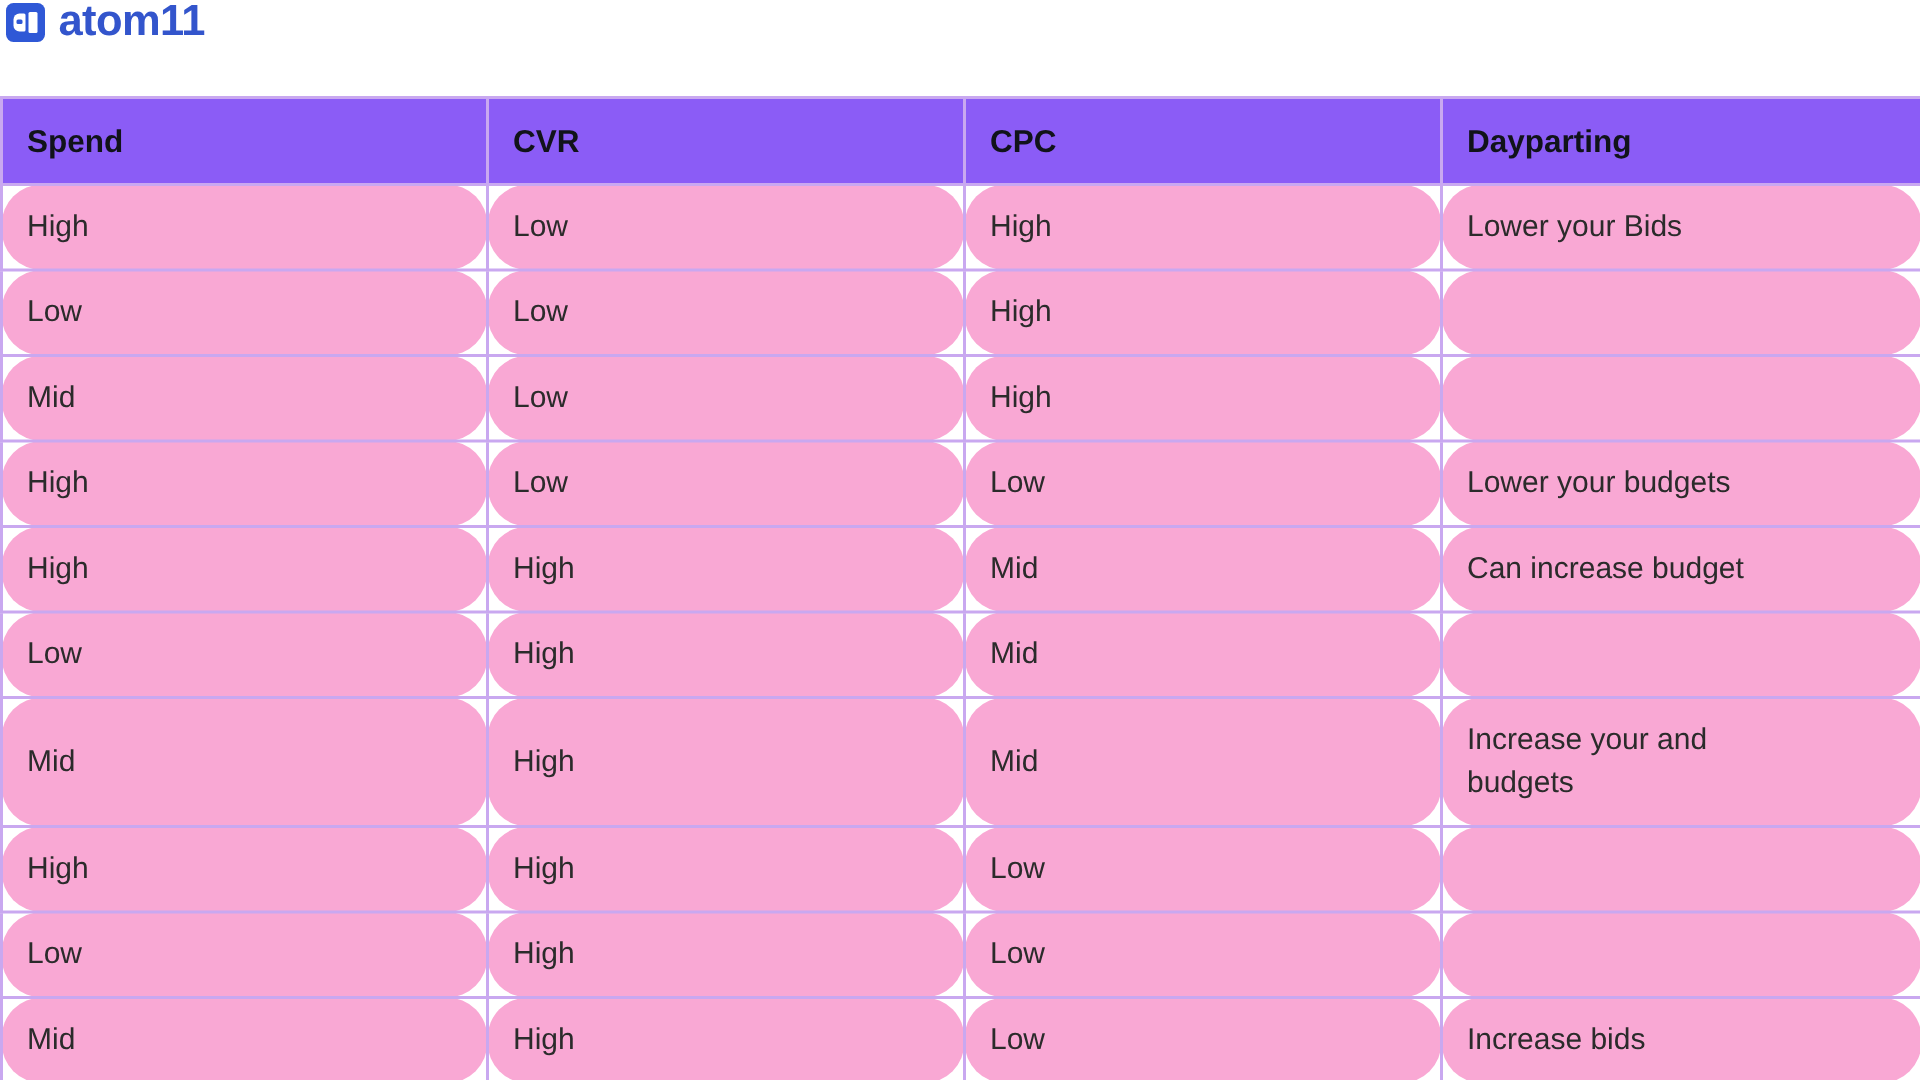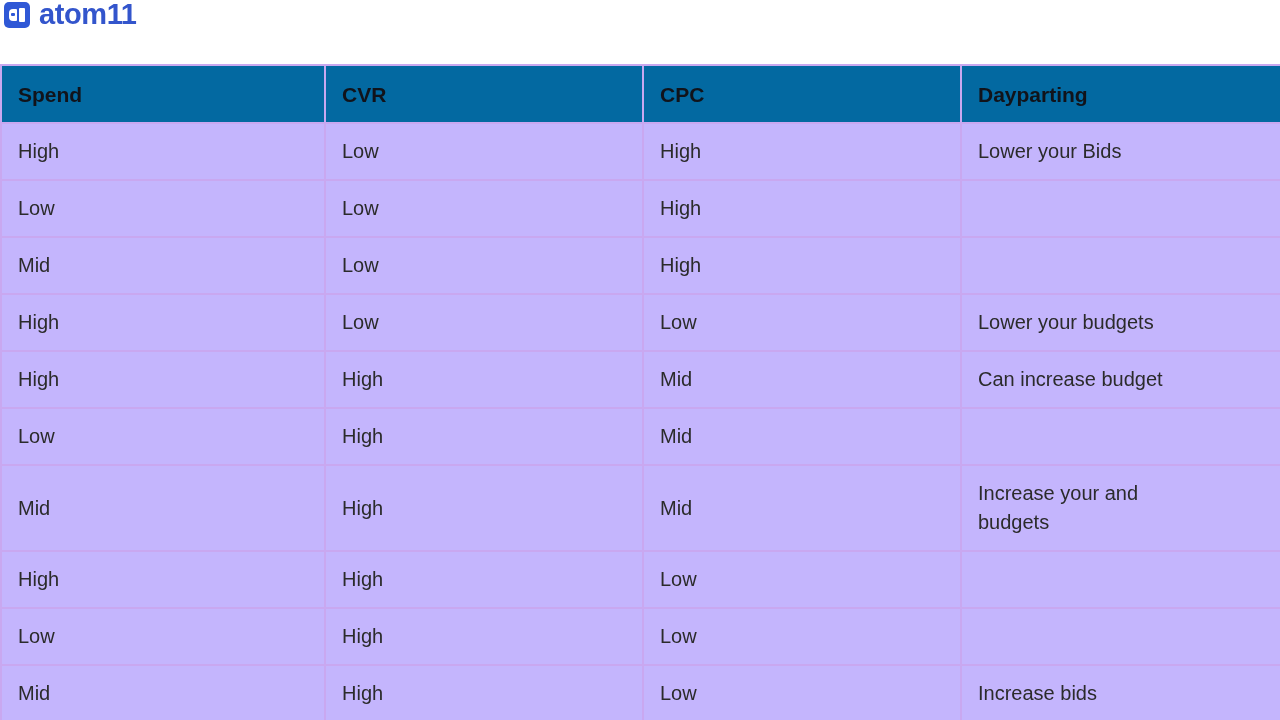--- a/index.html
+++ b/index.html
@@ -83,34 +83,35 @@
 
   .matrix-table th,
   .matrix-table td {
     border: 2px solid #C9A8F0;
     text-align: left;
     vertical-align: middle;
     padding: 0 16px;
     box-sizing: border-box;
   }
   .matrix-table thead th {
-    background: #0369a1;
+    background: #8b5cf6;
     color: #11131A;
     font-size: 21px;
     font-weight: bold;
     height: 58px;
     padding-top: 2px;
   }
   .matrix-table tbody td {
-    background: #c4b5fd;
+    background: #f9a8d4;
     color: #2B2B2B;
     font-size: 20px;
     font-weight: normal;
     height: 57px;
     line-height: 29px;
+    border-radius: 27px;
   }
   .matrix-table tbody tr.tall td {
     height: 86px;
   }
   .cell-italic {
   }
   .cell-wrap {
     white-space: normal;
     max-width: 230px;
     display: block;

